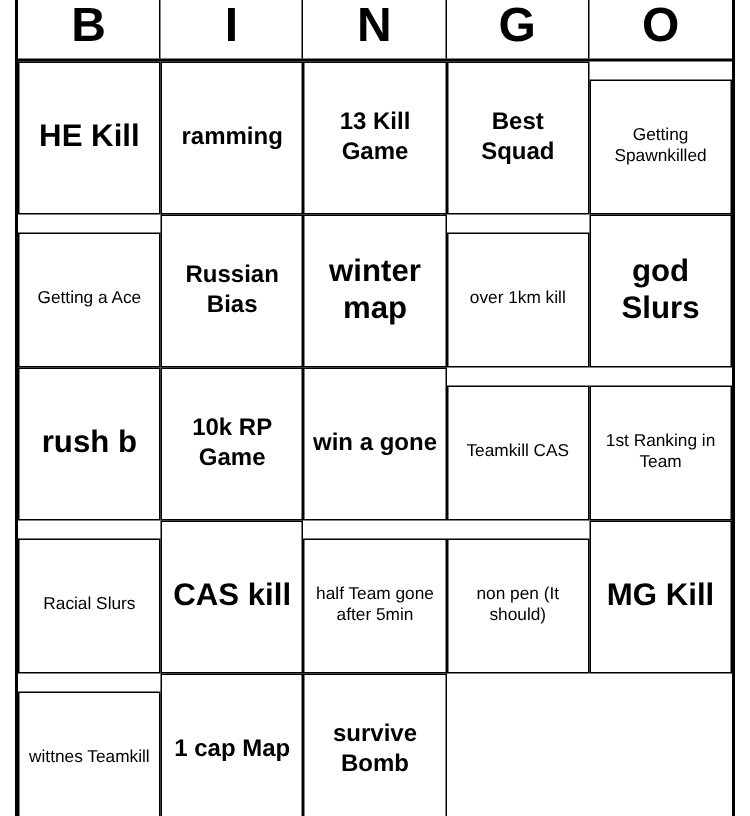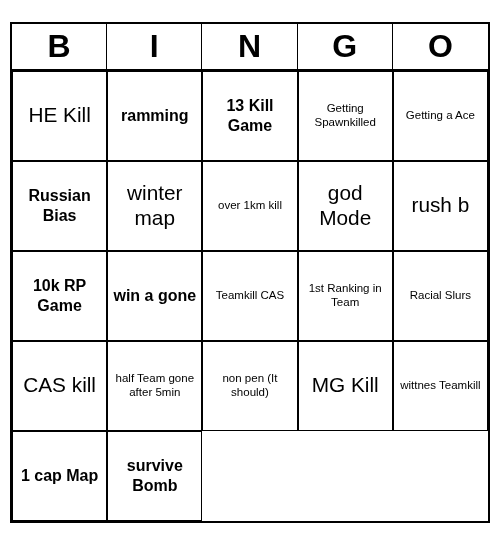--- a/index.html
+++ b/index.html
@@ -54,53 +54,55 @@
       justify-content: center;
       text-align: center;
       padding: 4px;
       min-height: 90px;
       font-size: 0.85rem;
       line-height: 1.2;
     }
 
     .bingo-cell.large-text {
       font-size: 1.3rem;
-      font-weight: normal;
+      font-weight: bold;
     }
 
     .bingo-cell.medium-text {
       font-size: 1rem;
       font-weight: bold;
     }
 
     .bingo-cell.small-text {
       font-size: 0.72rem;
+      margin-top: 12px;
     }
   </style>
 </head>
 <body>
 
 <div class="bingo-container">
   <div class="bingo-header">
     <div class="bingo-header-cell">B</div>
     <div class="bingo-header-cell">I</div>
     <div class="bingo-header-cell">N</div>
     <div class="bingo-header-cell">G</div>
     <div class="bingo-header-cell">O</div>
   </div>
   <div class="bingo-grid" id="grid-container">
   <div class="bingo-cell large-text">HE Kill</div>
       <div class="bingo-cell medium-text">ramming</div>
       <div class="bingo-cell medium-text">13 Kill Game</div>
+      <div class="bingo-cell medium-text">Best Squad</div>
       <div class="bingo-cell small-text">Getting Spawnkilled</div>
       <div class="bingo-cell small-text">Getting a Ace</div>
       <div class="bingo-cell medium-text">Russian Bias</div>
       <div class="bingo-cell large-text">winter map</div>
       <div class="bingo-cell small-text">over 1km kill</div>
-      <div class="bingo-cell large-text">god Mode</div>
+      <div class="bingo-cell large-text">god Slurs</div>
       <div class="bingo-cell large-text">rush b</div>
       <div class="bingo-cell medium-text">10k RP Game</div>
       <div class="bingo-cell medium-text">win a gone</div>
       <div class="bingo-cell small-text">Teamkill CAS</div>
       <div class="bingo-cell small-text">1st Ranking in Team</div>
       <div class="bingo-cell small-text">Racial Slurs</div>
       <div class="bingo-cell large-text">CAS kill</div>
       <div class="bingo-cell small-text">half Team gone after 5min</div>
       <div class="bingo-cell small-text">non pen (It should)</div>
       <div class="bingo-cell large-text">MG Kill</div>

